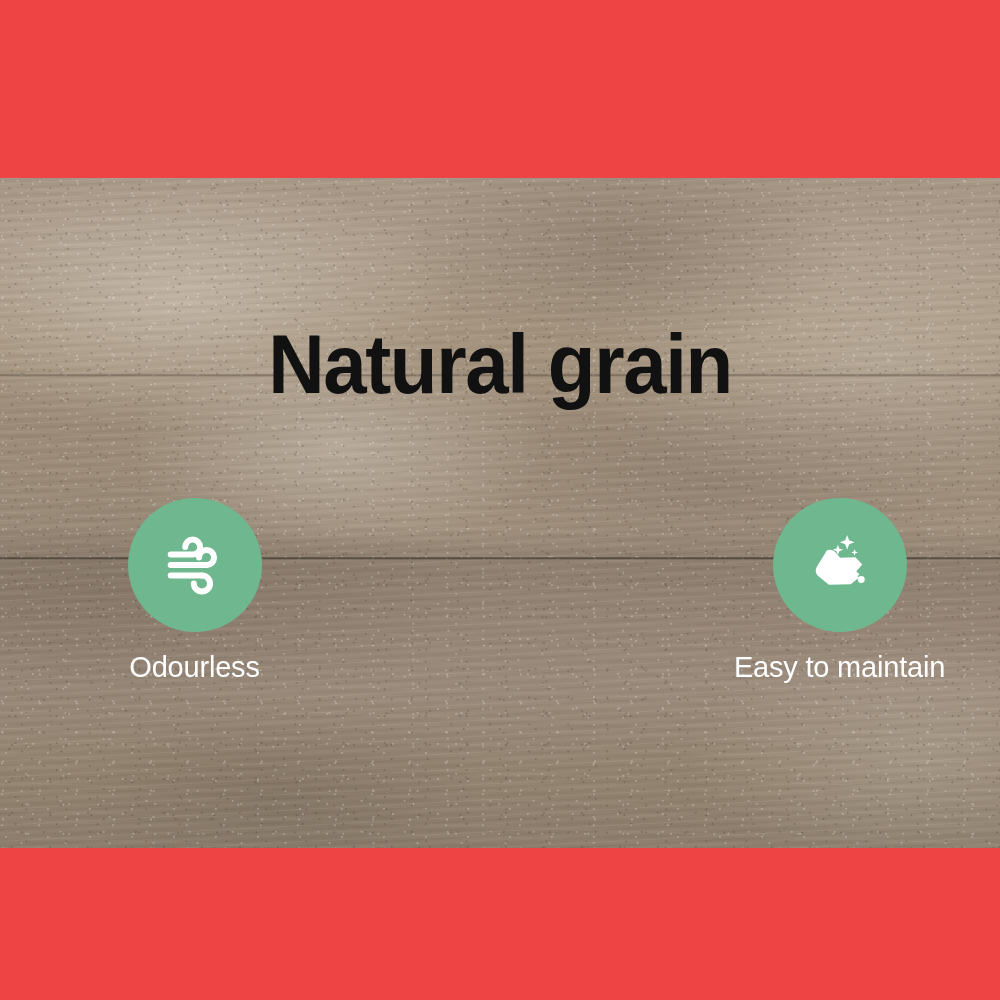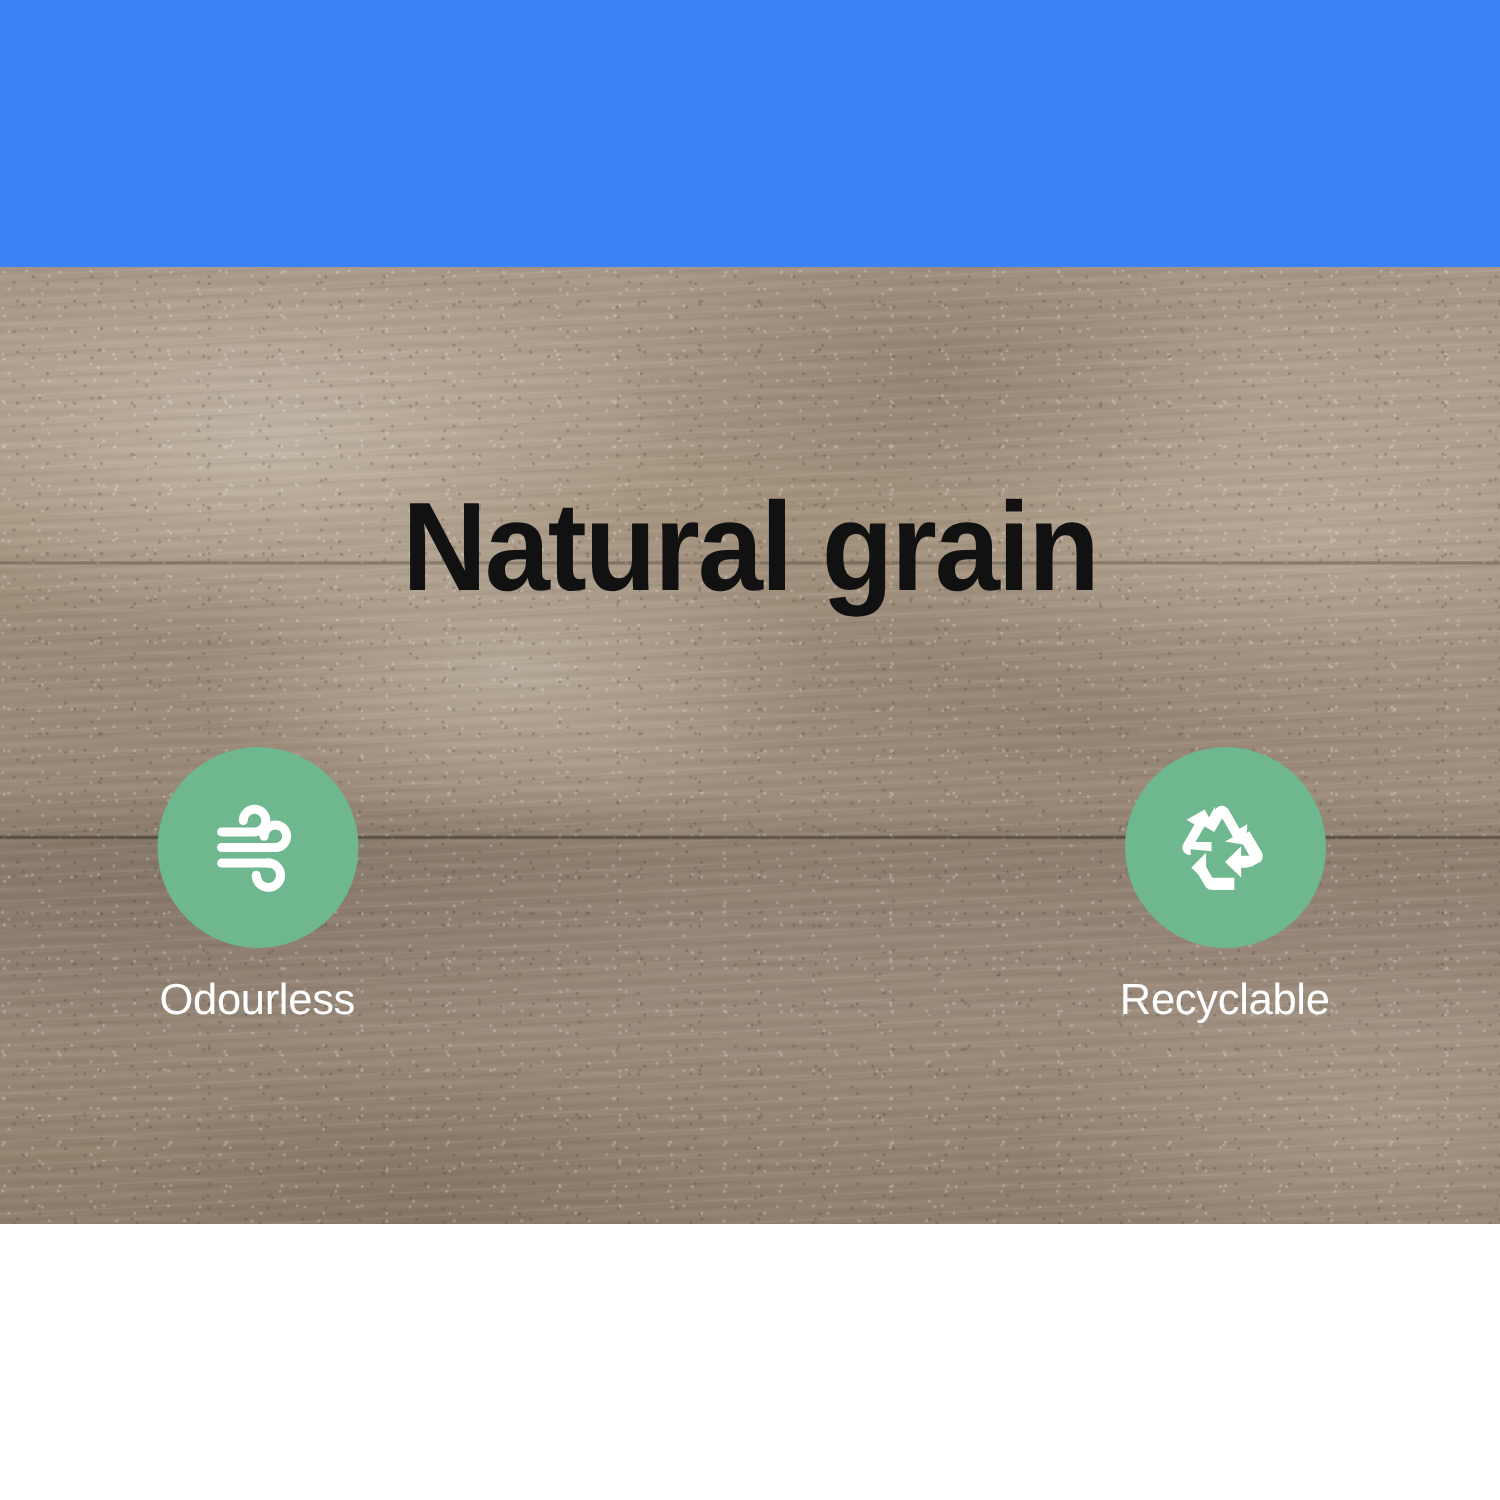--- a/index.html
+++ b/index.html
@@ -8,22 +8,22 @@
     padding: 0;
     background: #ffffff;
   }
   body {
     font-family: "Liberation Sans", sans-serif;
   }
 
   #banner {
     position: relative;
     width: 1000px;
-    height: 816px;
-    background: #3b82f6;
+    height: 1000px;
+    background: #ef4444;
     overflow: hidden;
   }
 
   
   #wood-band {
     position: absolute;
     left: 0;
     top: 178px;
     width: 1000px;
     height: 670px;
@@ -165,21 +165,21 @@
     font-weight: 400;
     color: #191919;
     letter-spacing: -0.3px;
     margin: 24px 0 0 0;
     white-space: nowrap;
   }
 
   
   #features {
     position: absolute;
-    left: 64px;
+    left: 87px;
     top: 498px;
     width: 860px;
     display: flex;
     justify-content: space-between;
     align-items: flex-end;
   }
   .feature {
     width: 215px;
     display: flex;
     flex-direction: column;
@@ -240,35 +240,43 @@
             <path d="M11 41 H38"></path>
             <path d="M42 32 a6.5 6.5 0 1 0 -6.5 -6.5"></path>
             <path d="M38 41 a7 7 0 1 1 -7 7"></path>
           </g>
         </svg>
       </div>
       <div class="feature-label">Odourless</div>
     </div>
 
 
+
     <div class="feature">
       <div class="feature-circle" style="background:#6fb78e">
         <svg viewBox="0 0 64 64" aria-hidden="true">
           <g fill="#ffffff">
 
-            <path d="M26.0 8.3 l-6.5 11.3 6.0 3.5 4.6-8.0 6.2 10.8 -4.6 2.7 11.9 2.0 1.0-12.0 -4.5 2.6 -6.2-10.8 c-1.9-3.3-5.9-3.4-7.9-0.1z"></path>
-
-            <path d="M12.0 33.0 l12.0 1.1 -0.1-5.2 -9.2 0 6.2-10.8 4.7 2.7 -5.6-10.7 -10.5 5.9 4.6 2.7 -6.2 10.8 c-1.9 3.3 0.0 6.8 4.1 6.8z"></path>
-
-            <path d="M14.0 43.5 l6.0 10.4 c0.9 1.6 2.6 2.6 4.5 2.6 h12.6 v-7.0 h-12.6 l-4.4-7.6z"></path>
-            <path d="M20.8 35.0 l-8.5 8.5 8.5 8.5z"></path>
-
-            <path d="M51.9 33.2 l-6.1-10.6 -6.0 3.5 6.1 10.6 -4.9 0 0 -5.4 -9.3 9.0 9.3 9.0 0-5.6 1.0 0 c4.4 0 8.1-1.6 10.3-5.1 1.5-2.3 1.3-3.6-0.5-5.4z"></path>
-            <path d="M39.2 41.4 l9.6 0 c3.8 0 5.8-3.4 3.9-6.7 l-5.9-10.2 -6.0 3.5 5.5 9.5 -7.1 0z"></path>
+            <path d="M38.2 6.0 l1.7 4.6 4.6 1.7 -4.6 1.7 -1.7 4.6 -1.7-4.6 -4.6-1.7 4.6-1.7z"></path>
+
+            <path d="M30.2 14.4 l1.2 3.3 3.3 1.2 -3.3 1.2 -1.2 3.3 -1.2-3.3 -3.3-1.2 3.3-1.2z"></path>
+
+            <path d="M44.6 18.2 l0.8 2.1 2.1 0.8 -2.1 0.8 -0.8 2.1 -0.8-2.1 -2.1-0.8 2.1-0.8z"></path>
+
+            <path d="M20.6 19.4 c2.8-1.4 5.6-0.4 7.4 1.6 l4.2 4.7 13.1-0.4 6.0 6.2 -5.0 5.6 1.6 6.2 -6.6 5.4 -18.9 0.4 -9.0-7.4 c-2.6-2.2-3.0-5.4-1.4-8.2z"></path>
+
+            <path d="M24.9 27.4 c0.9-0.9 2.3-0.9 3.2 0 l5.8 5.8 c0.9 0.9 0.9 2.3 0 3.2 -0.9 0.9-2.3 0.9-3.2 0 l-5.8-5.8 c-0.9-0.9-0.9-2.3 0-3.2z"></path>
+            <path d="M22.1 31.0 c0.9-0.9 2.3-0.9 3.2 0 l5.8 5.8 c0.9 0.9 0.9 2.3 0 3.2 -0.9 0.9-2.3 0.9-3.2 0 l-5.8-5.8 c-0.9-0.9-0.9-2.3 0-3.2z"></path>
+            <path d="M19.6 34.8 c0.9-0.9 2.3-0.9 3.2 0 l5.2 5.2 c0.9 0.9 0.9 2.3 0 3.2 -0.9 0.9-2.3 0.9-3.2 0 l-5.2-5.2 c-0.9-0.9-0.9-2.3 0-3.2z"></path>
+
+            <path d="M32.8 32.2 c3.0-1.8 6.2-1.0 8.4 1.0 2.2 2.0 2.6 5.0 1.0 7.4 -1.6 2.4-4.6 3.2-7.2 2.0 -1.4-0.6-2.4-1.8-3.2-3.0z"></path>
+
+            <circle cx="50.4" cy="44.6" r="3.0"></circle>
+
+            <circle cx="46.9" cy="39.9" r="1.5"></circle>
           </g>
         </svg>
       </div>
-      <div class="feature-label">Recyclable</div>
+      <div class="feature-label">Easy to maintain</div>
     </div>
-
 
   </div>
 </div>
 
 </body></html>

